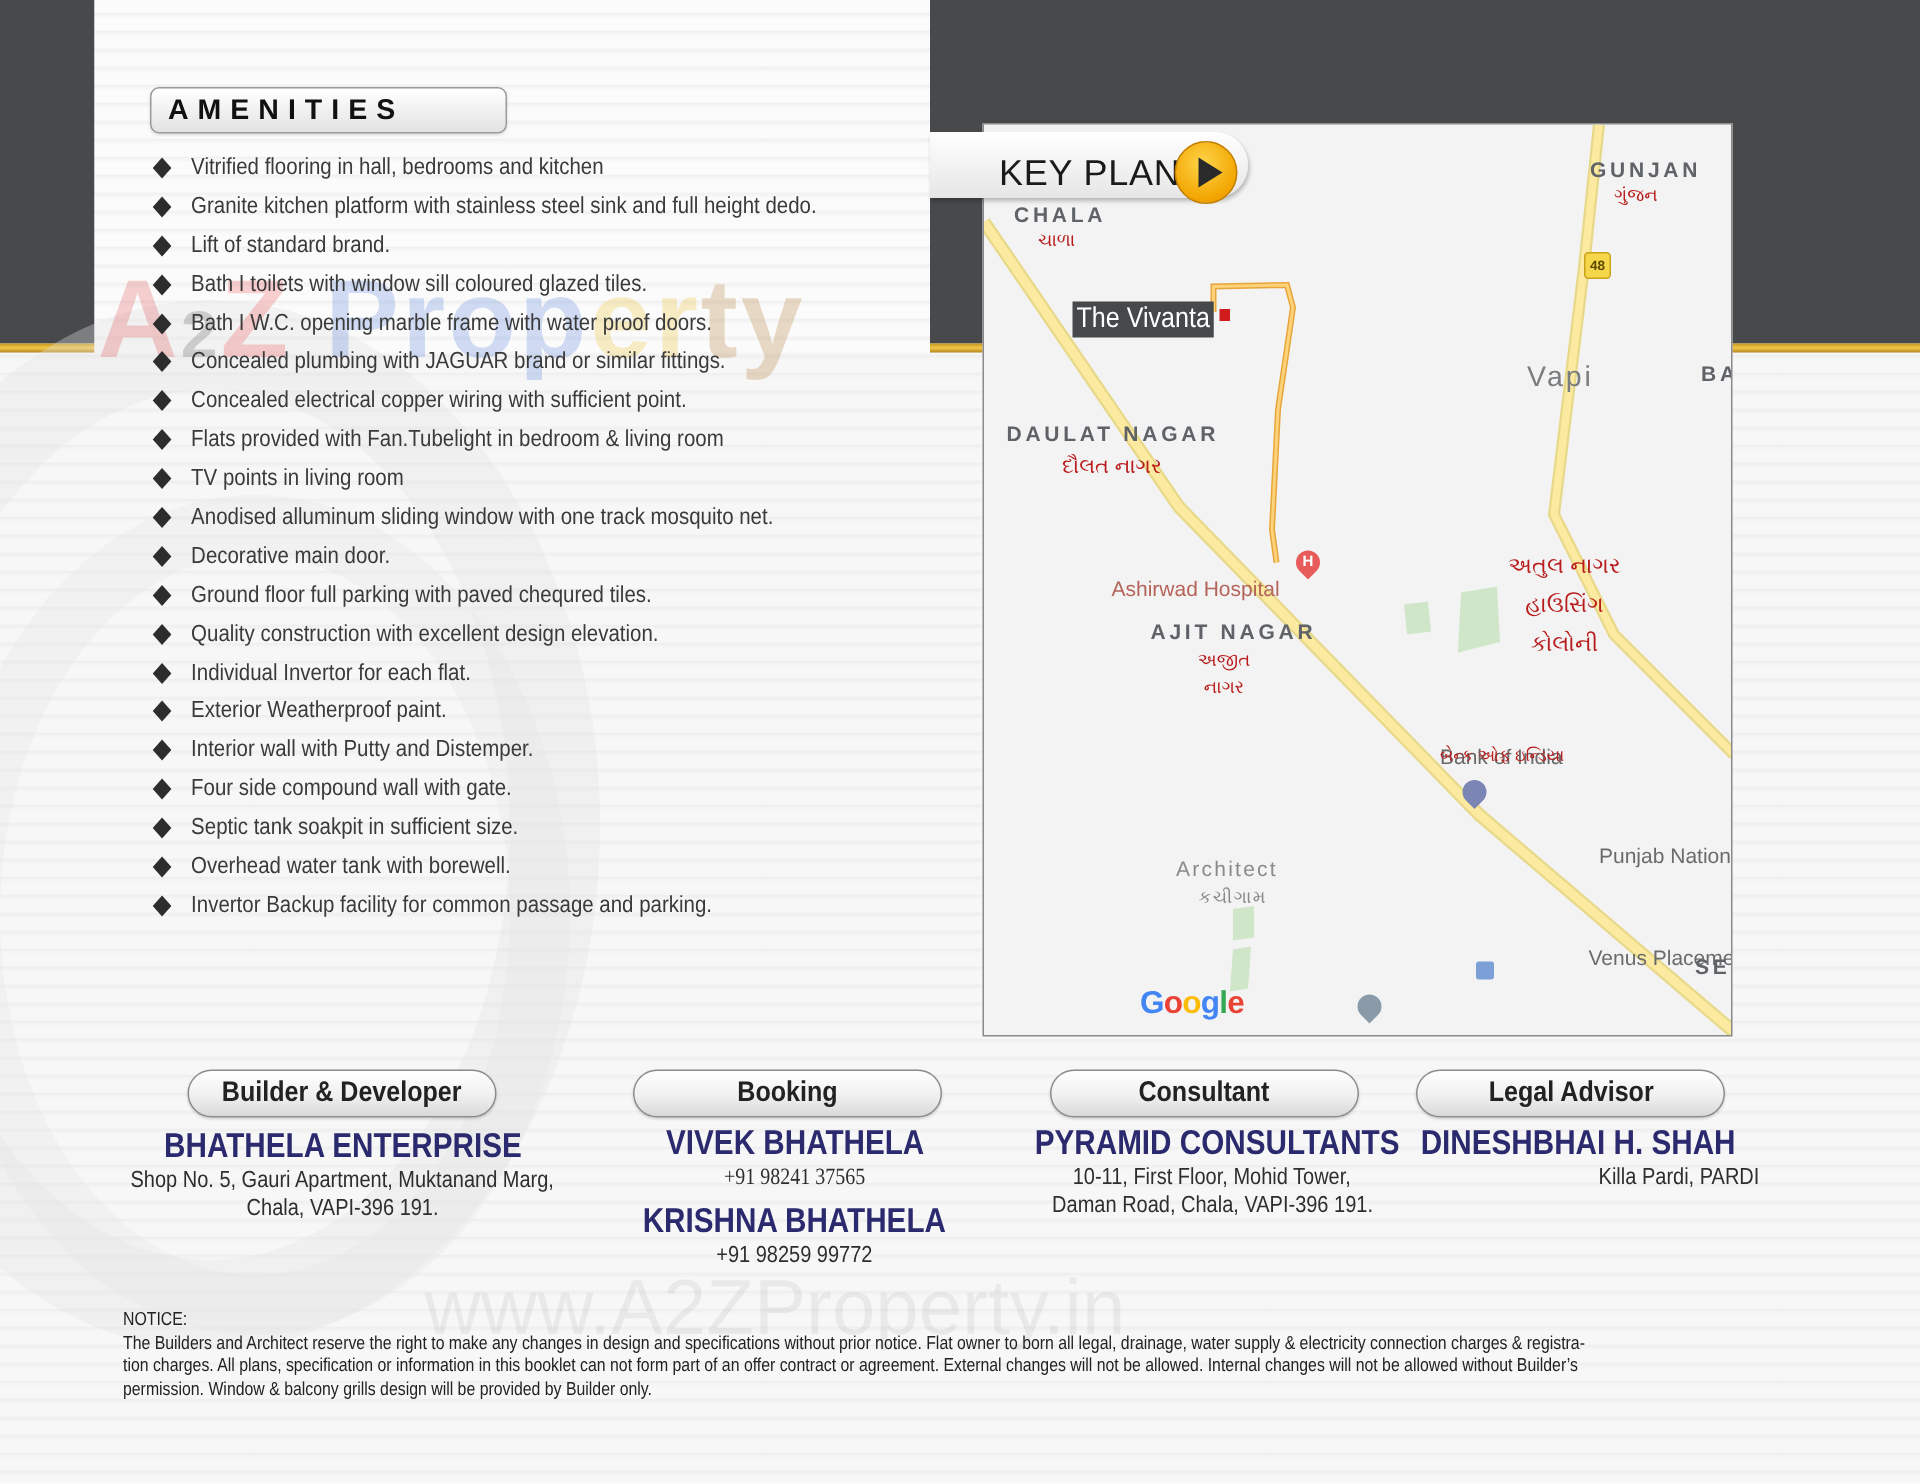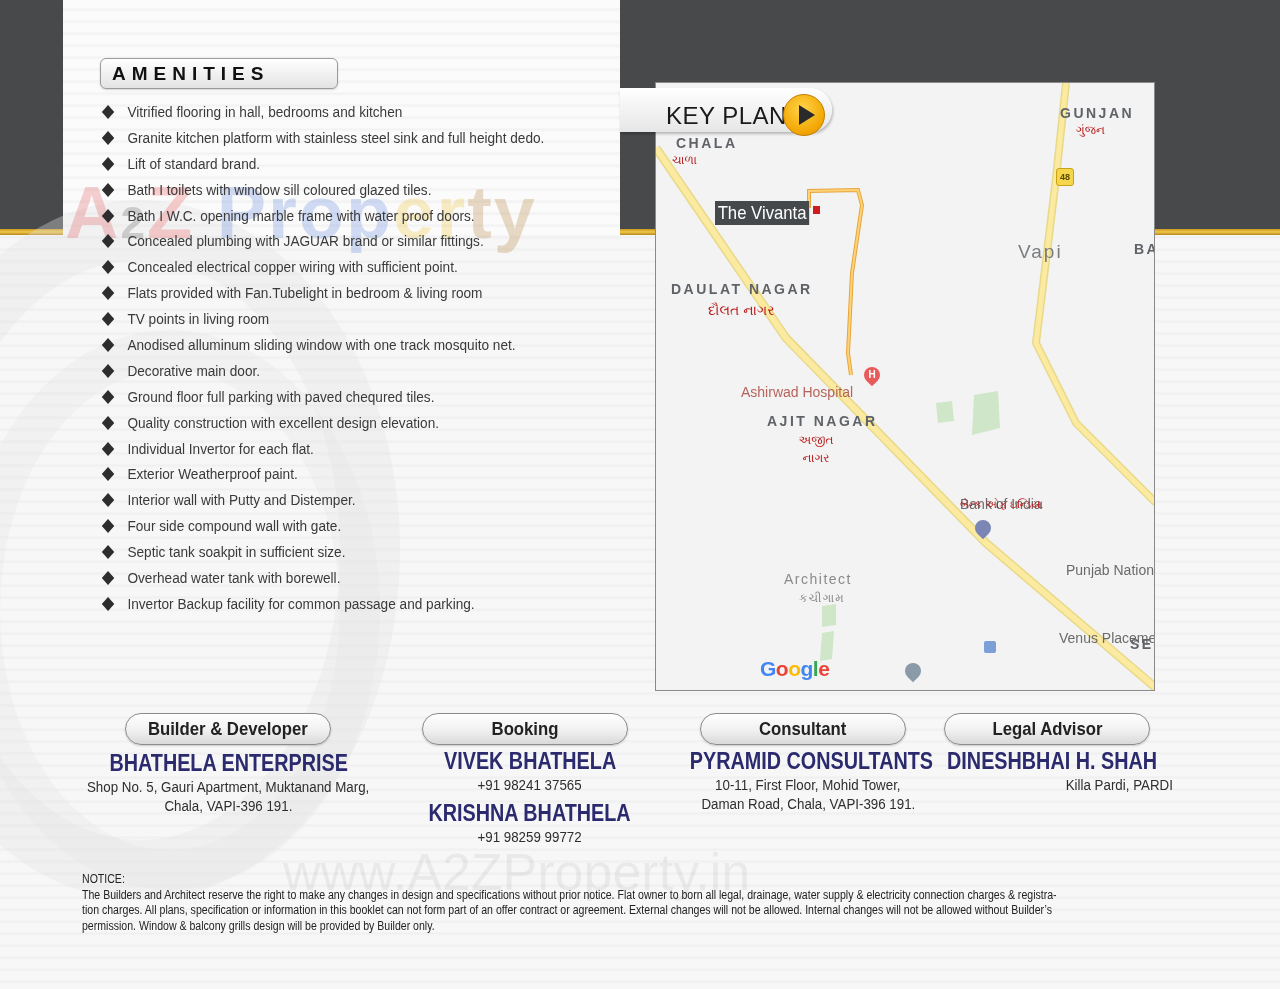--- a/index.html
+++ b/index.html
@@ -231,35 +231,36 @@
     <path d="M0 65 L130 255 L330 460 L500 605" stroke="#fbeaa0" stroke-width="6" fill="none"></path>
 
     <path d="M410 0 L400 95 L380 260 L420 340 L500 420" stroke="#e8d98a" stroke-width="8" fill="none"></path>
     <path d="M410 0 L400 95 L380 260 L420 340 L500 420" stroke="#fbeaa0" stroke-width="5" fill="none"></path>
 
     <path d="M153 125 L153 108 L202 107 L206 122 L196 190 L192 270 L195 292" stroke="#e8a53a" stroke-width="4" fill="none"></path>
     <path d="M153 125 L153 108 L202 107 L206 122 L196 190 L192 270 L195 292" stroke="#fcd37a" stroke-width="2" fill="none"></path>
   </svg>
 
   <div class="lbl" style="left:20px; top:52px;">CHALA</div>
-  <div class="sub" style="left:16px; top:70px;">ચાળા</div>
+  <div class="sub" style="left:36px; top:70px;">ચાળા</div>
 
   <div class="lbl" style="left:404px; top:22px;">GUNJAN</div>
   <div class="sub" style="left:420px; top:40px;">ગુંજન</div>
   <div class="hwy48">48</div>
 
   <div class="vivanta">The Vivanta</div>
   <div class="vivanta-pin"></div>
 
   <div class="lbl" style="left:362px; top:158px; font-size:19px; font-weight:normal; letter-spacing:2px; color:#7a7d80;">Vapi</div>
   <div class="lbl" style="left:478px; top:158px;">BA</div>
 
   <div class="lbl" style="left:15px; top:198px;">DAULAT NAGAR</div>
   <div class="sub" style="left:52px; top:219px; font-size:14px;">દૌલત નાગર</div>
 
+  <div class="sub" style="left:342px; top:282px; width:90px; white-space:normal; line-height:26px; font-size:15px;">અતુલ નાગર હાઉસિંગ કોલોની</div>
 
   <div class="poi" style="left:85px; top:285px; color:#b5645a;">Ashirwad Hospital</div>
   <div class="pin" style="left:208px; top:284px; background:#e85b5b;">
       <span>H</span>
     </div>
 
   <div class="lbl" style="left:111px; top:330px;">AJIT NAGAR</div>
   <div class="sub" style="left:140px; top:348px; width:40px; white-space:normal; line-height:18px;">અજીત નાગર</div>
 
   <div class="poi" style="left:304px; top:397px; color:#6b6b6b;">Bank of India</div>
@@ -279,21 +280,21 @@
   <div class="google"><span class="g1">G</span><span class="g2">o</span><span class="g3">o</span><span class="g1">g</span><span class="g4">l</span><span class="g2">e</span></div>
 </div>
 
 <div class="pill" style="left:125px; top:713px; width:206px;"><span>Builder &amp; Developer</span></div>
 <div class="contact-name" style="left:90px; top:750px; width:276px;text-align:center;"><span>BHATHELA ENTERPRISE</span></div>
 <div class="contact-text" style="left:60px; top:777px; width:336px;"><span>Shop No. 5, Gauri Apartment, Muktanand Marg,</span></div>
 <div class="contact-text" style="left:60px; top:796px; width:336px;"><span>Chala, VAPI-396 191.</span></div>
 
 <div class="pill" style="left:422px; top:713px; width:206px;"><span>Booking</span></div>
 <div class="contact-name" style="left:400px; top:748px; width:260px;"><span>VIVEK BHATHELA</span></div>
-<div class="contact-text" style="left:400px; top:775px; width:260px;"><span>+91 98241 37565</span></div>
+<div class="contact-text" style="left:400px; top:775px; width:260px;font-family:Liberation Serif, serif;"><span>+91 98241 37565</span></div>
 <div class="contact-name" style="left:400px; top:800px; width:260px;"><span>KRISHNA BHATHELA</span></div>
 <div class="contact-text" style="left:400px; top:827px; width:260px;"><span>+91 98259 99772</span></div>
 
 <div class="pill" style="left:700px; top:713px; width:206px;"><span>Consultant</span></div>
 <div class="contact-name" style="left:670px; top:748px; width:276px;"><span>PYRAMID CONSULTANTS</span></div>
 <div class="contact-text" style="left:660px; top:775px; width:296px;"><span>10-11, First Floor, Mohid Tower,</span></div>
 <div class="contact-text" style="left:660px; top:794px; width:296px;"><span>Daman Road, Chala, VAPI-396 191.</span></div>
 
 <div class="pill" style="left:944px; top:713px; width:206px;"><span>Legal Advisor</span></div>
 <div class="contact-name" style="left:922px; top:748px; width:260px;"><span>DINESHBHAI H. SHAH</span></div>

